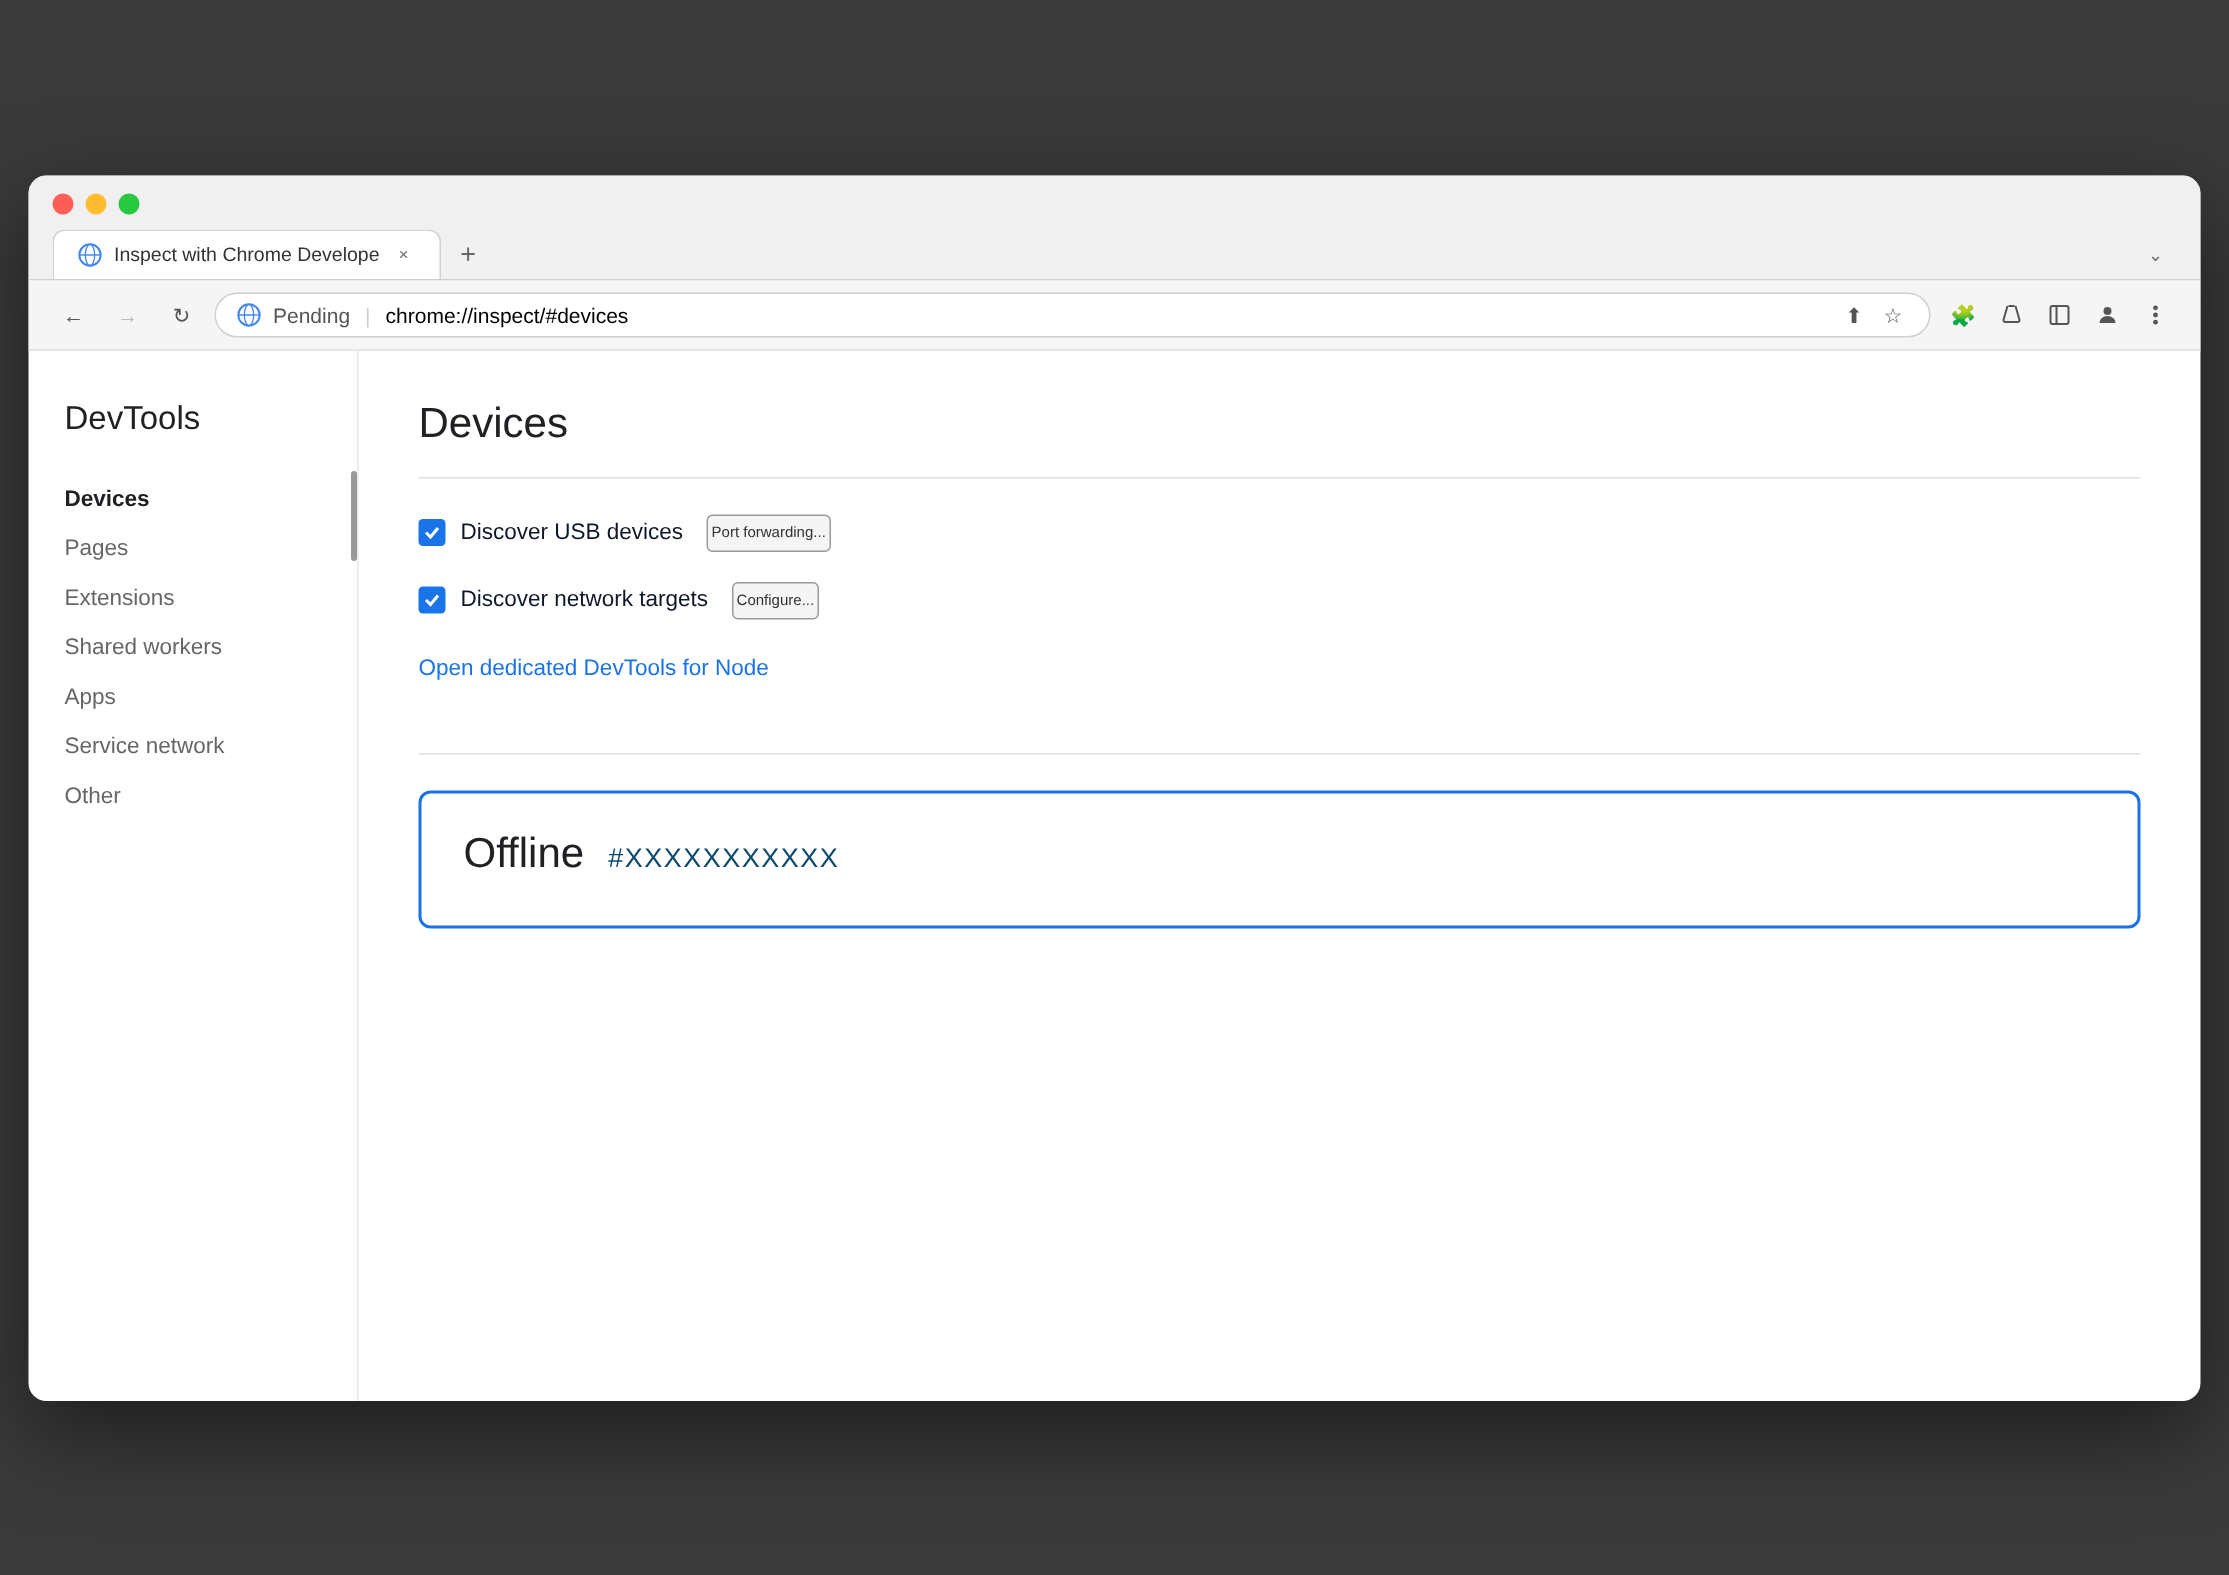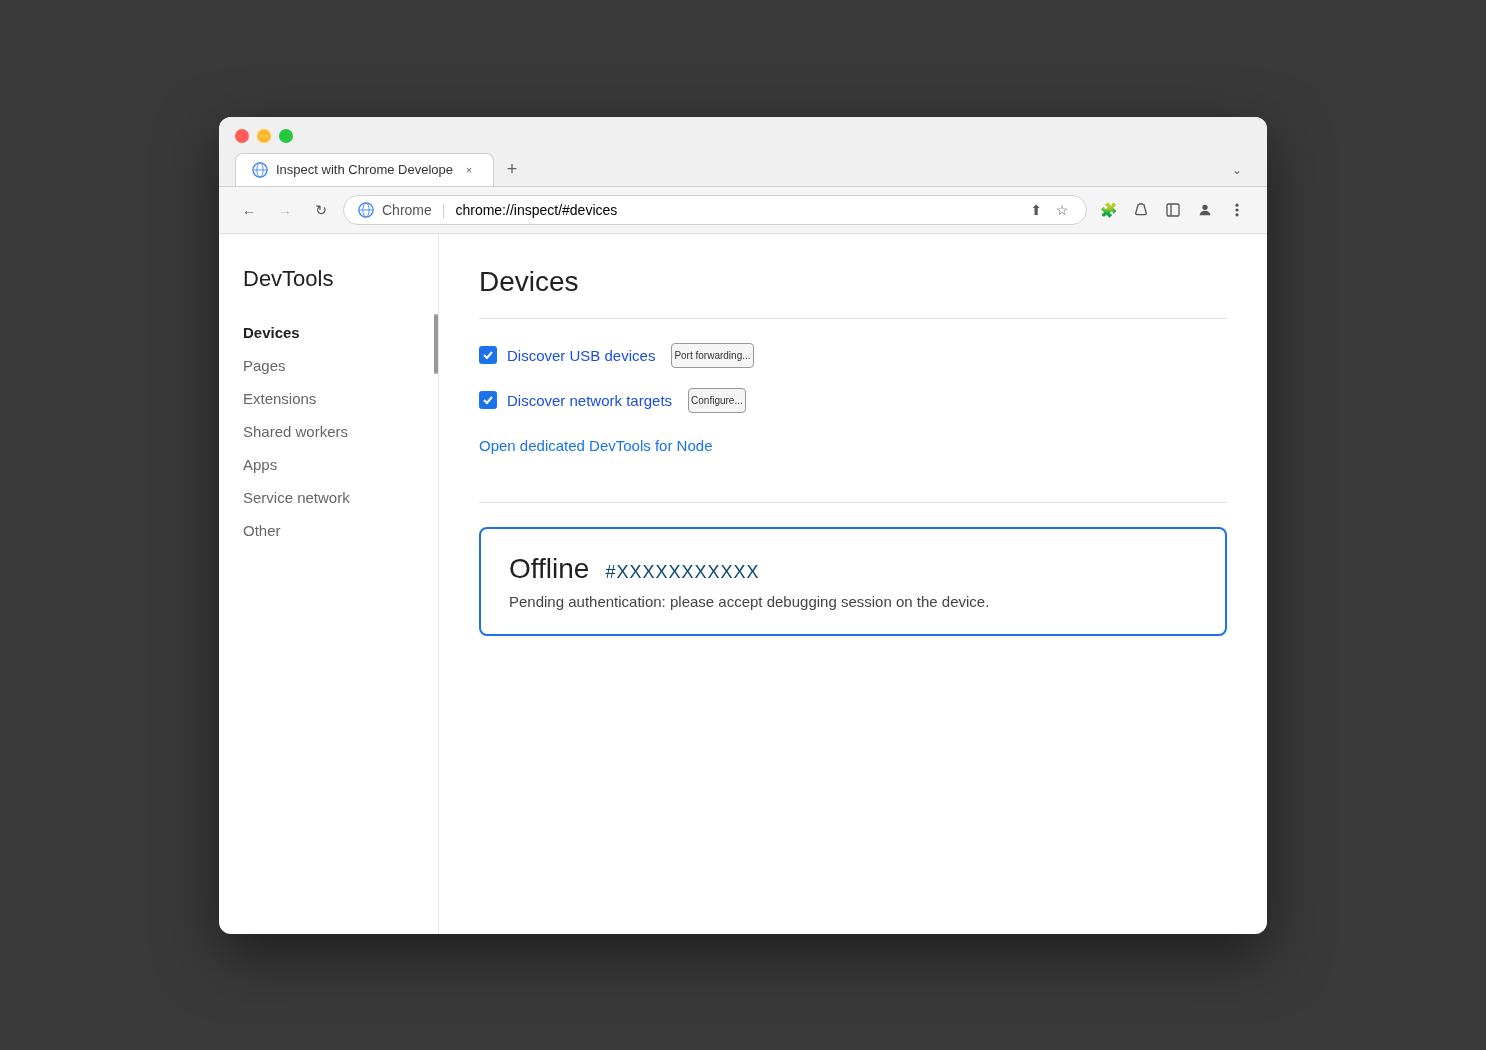--- a/index.html
+++ b/index.html
@@ -6,21 +6,21 @@
     body {
       background: #3a3a3a;
       display: flex;
       justify-content: center;
       align-items: center;
       min-height: 100vh;
       font-family: -apple-system, BlinkMacSystemFont, 'Segoe UI', sans-serif;
     }
 
     .browser-window {
-      width: 1048px;
+      width: 1448px;
       background: #ffffff;
       border-radius: 12px;
       box-shadow: 0 20px 60px rgba(0,0,0,0.5);
       overflow: hidden;
     }
 
     
     .title-bar {
       background: #f0f0f0;
       padding: 12px 16px 0 16px;
@@ -267,24 +267,24 @@
 
     .option-row {
       display: flex;
       align-items: center;
       margin-bottom: 20px;
       gap: 16px;
     }
 
     .checkbox-label {
       display: flex;
-      align-items: center;
+      align-items: flex-start;
       gap: 10px;
       font-size: 15px;
-      color: #1d4ed8;
+      color: #0f172a;
       cursor: pointer;
     }
 
     .checkbox {
       width: 18px;
       height: 18px;
       background: #1a73e8;
       border-radius: 3px;
       display: flex;
       align-items: center;
@@ -388,21 +388,21 @@
     <div class="nav-btn">←</div>
     <div class="nav-btn disabled">→</div>
     <div class="nav-btn">↻</div>
 
     <div class="address-bar">
       <svg width="16" height="16" viewBox="0 0 18 18" fill="none">
         <circle cx="9" cy="9" r="8" stroke="#4285f4" stroke-width="1.5" fill="none"></circle>
         <ellipse cx="9" cy="9" rx="3.5" ry="8" stroke="#4285f4" stroke-width="1" fill="none"></ellipse>
         <line x1="1" y1="9" x2="17" y2="9" stroke="#4285f4" stroke-width="1"></line>
       </svg>
-      <span class="chrome-label">Chrome</span>
+      <span class="chrome-label">Pending</span>
       <span class="divider">|</span>
       <span class="url-path">chrome://inspect/#devices</span>
       <div class="address-bar-icons">
         <div class="address-bar-icon">⬆</div>
         <div class="address-bar-icon">☆</div>
       </div>
     </div>
 
     <div class="toolbar-icons">
       <div class="toolbar-icon">🧩</div>
@@ -493,17 +493,16 @@
         <a class="devtools-link">Open dedicated DevTools for Node</a>
 
         <hr class="section-divider">
       </div>
 
       <div class="device-card">
         <div class="device-title-row">
           <span class="device-name">Offline</span>
           <span class="device-serial">#XXXXXXXXXXX</span>
         </div>
-        <p class="device-status">Pending authentication: please accept debugging session on the device.</p>
       </div>
     </div>
   </div>
 </div>
 
 </body></html>

